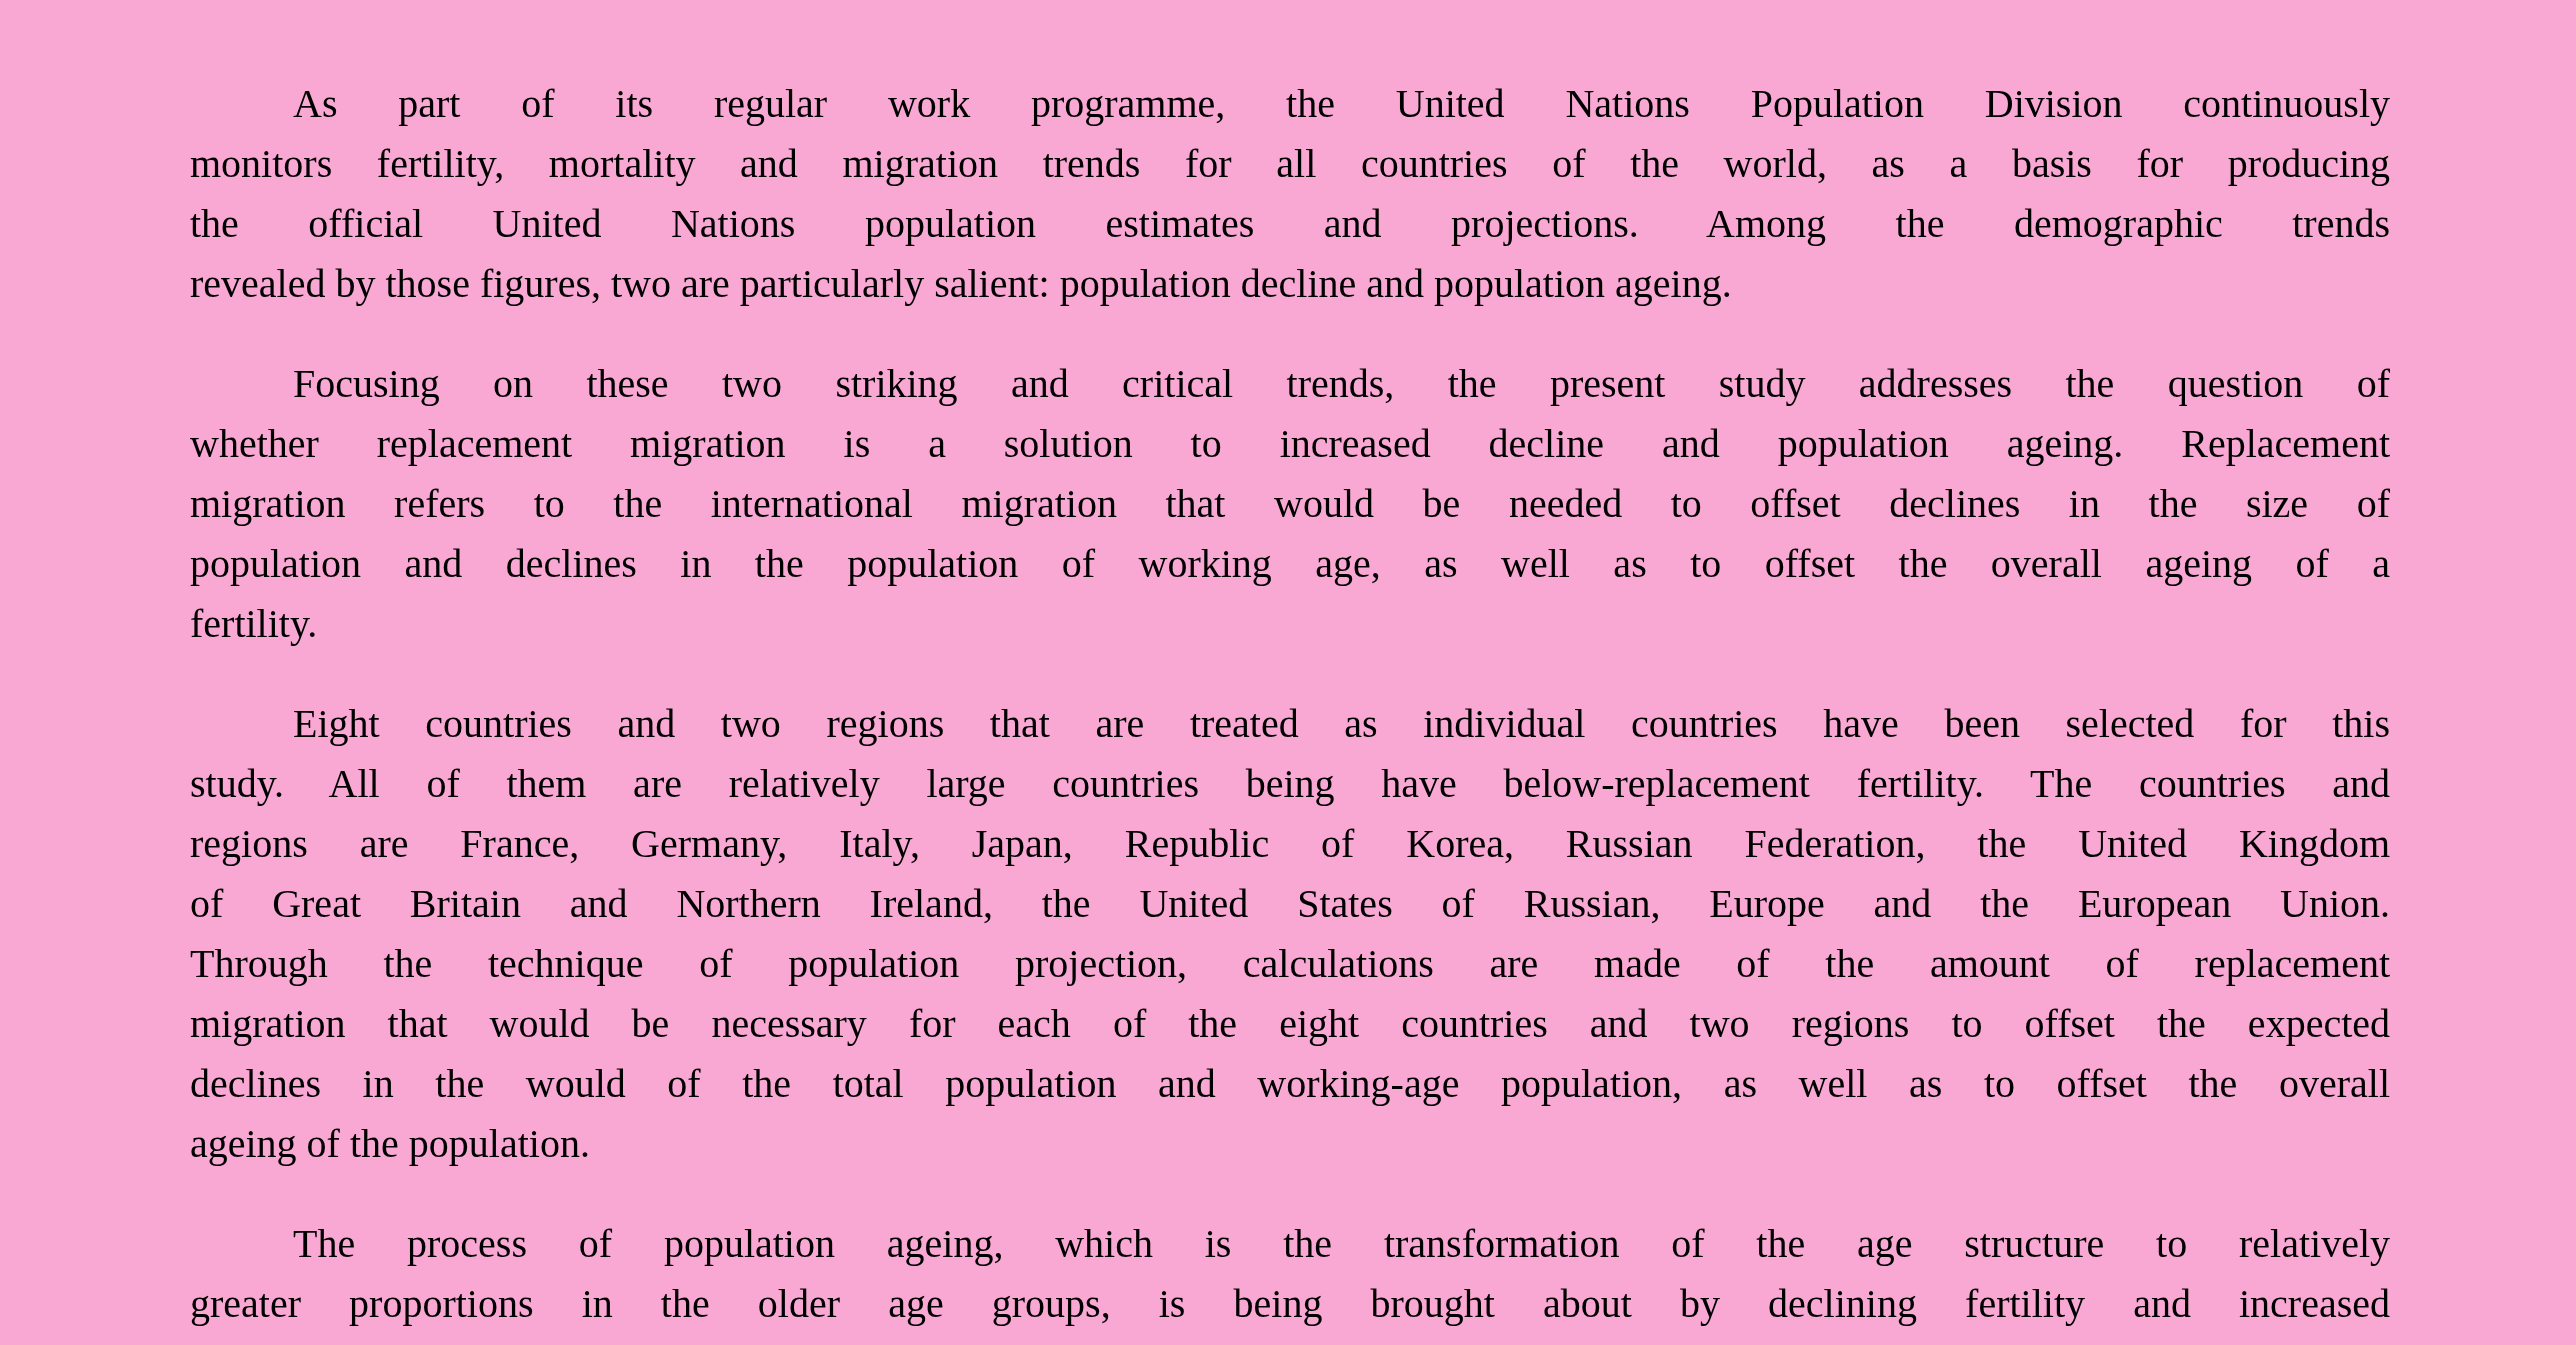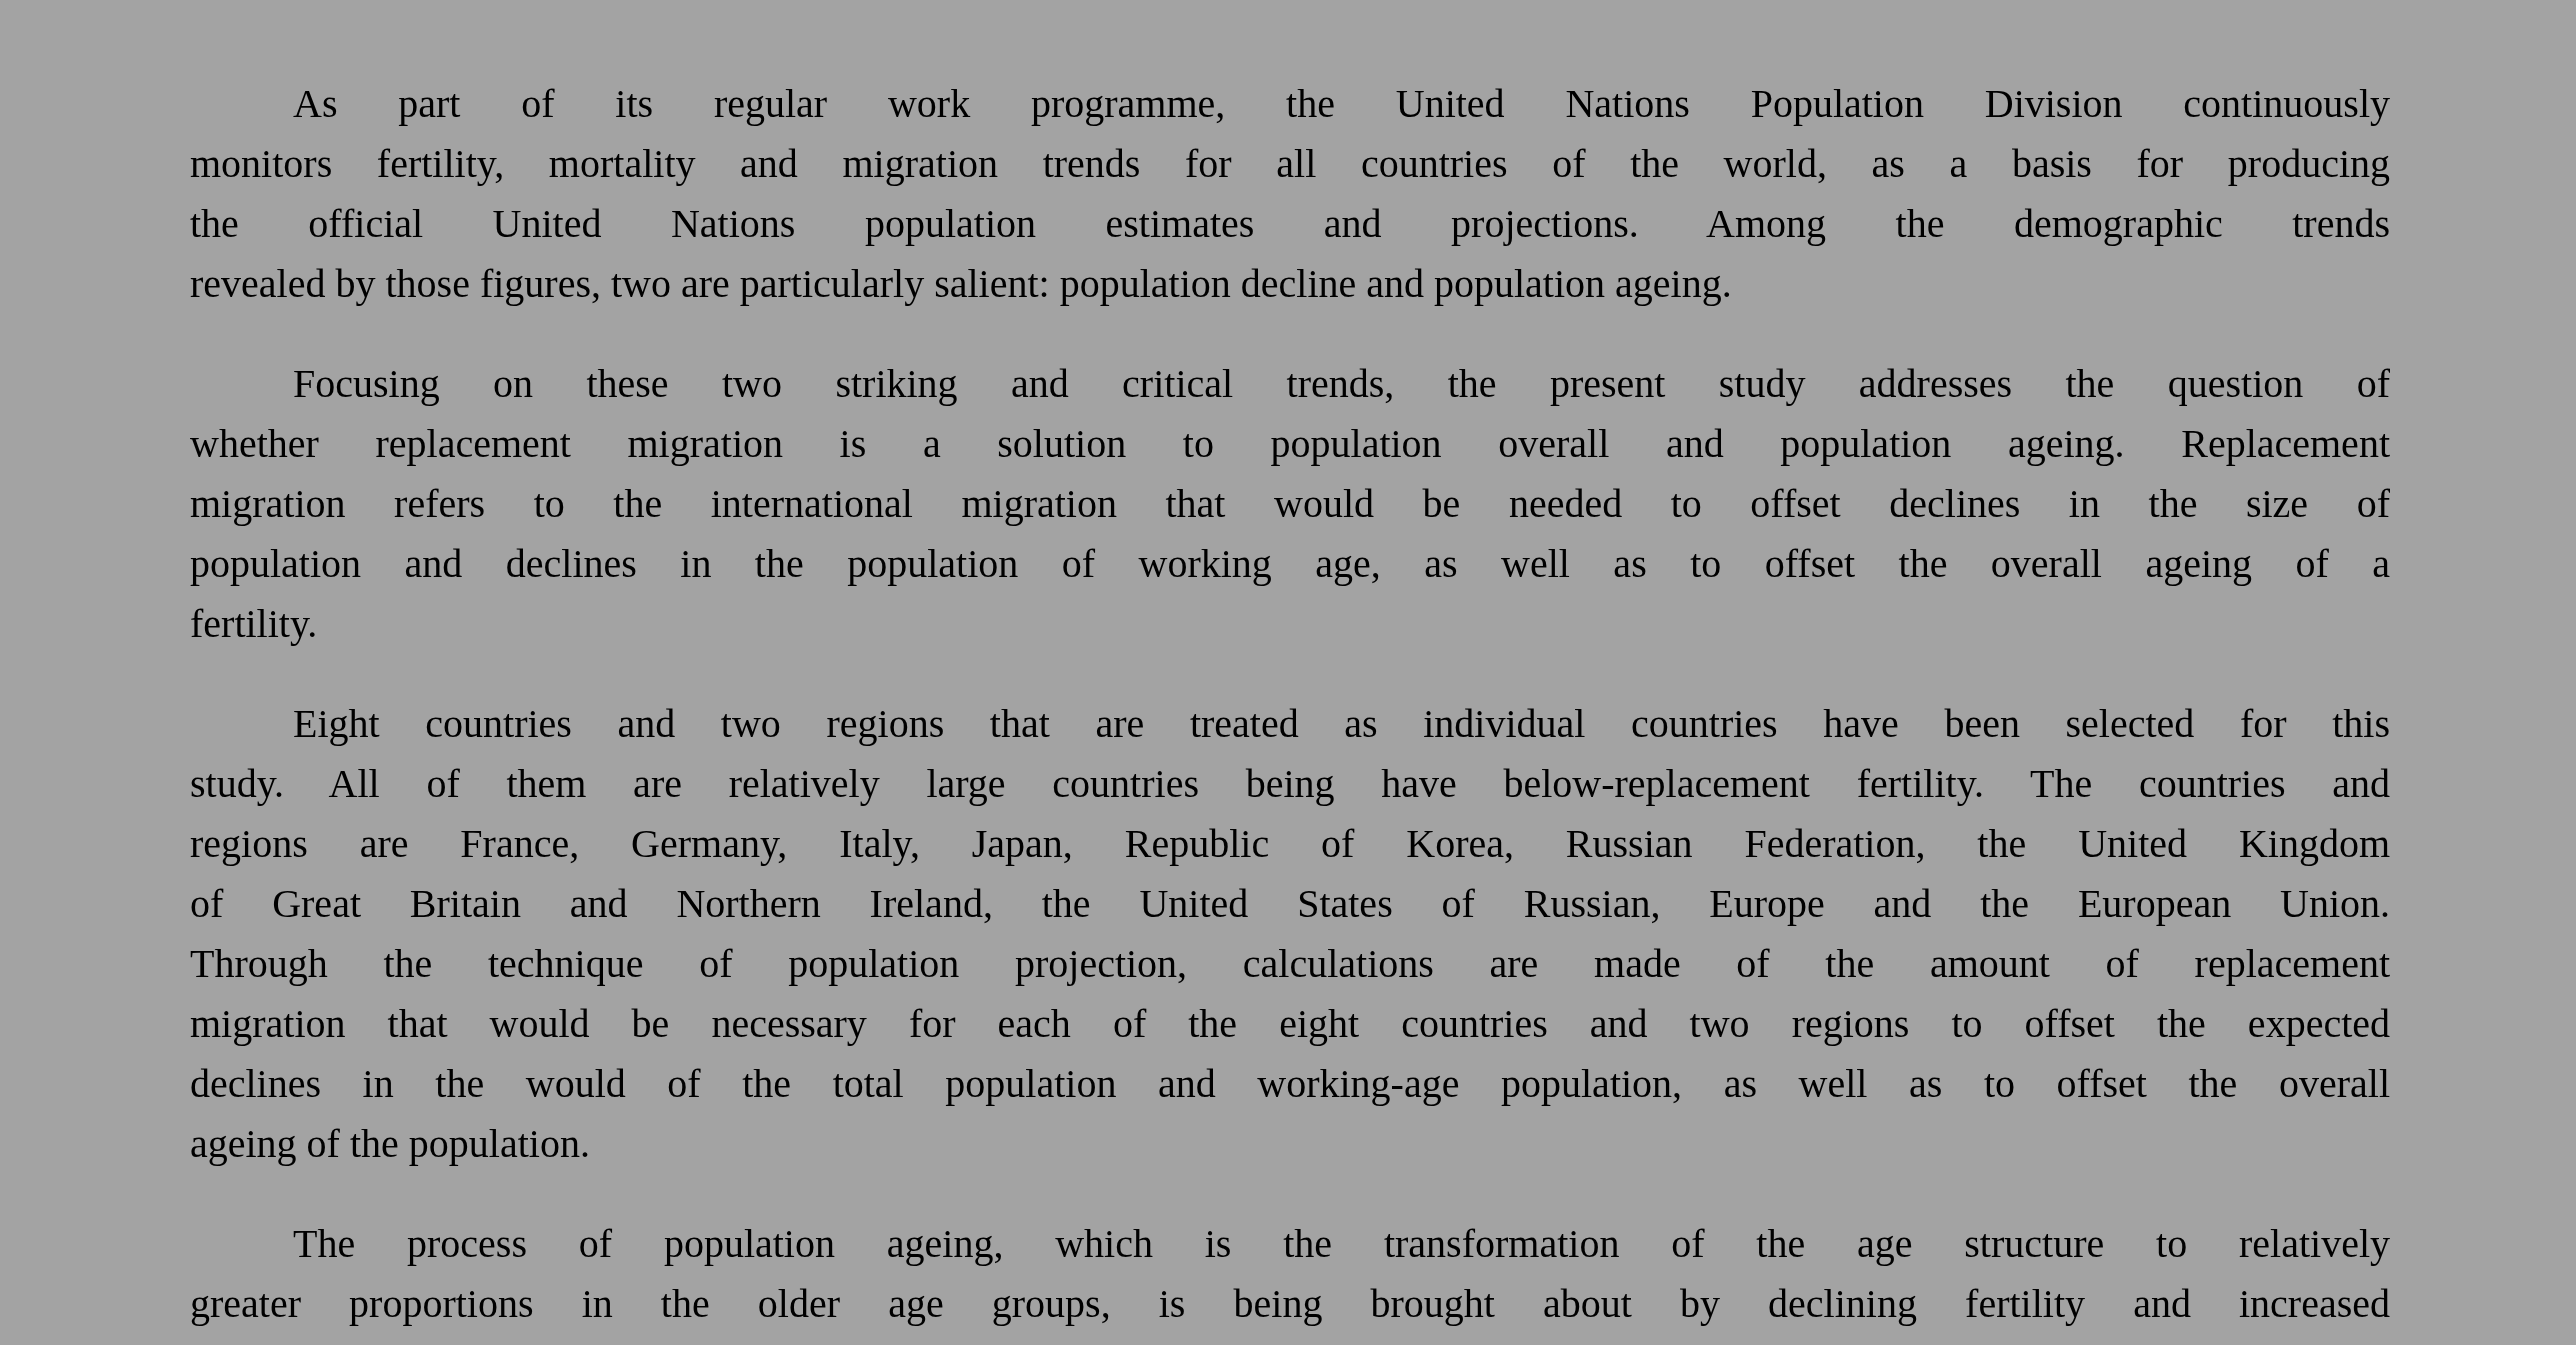--- a/index.html
+++ b/index.html
@@ -5,21 +5,21 @@
   html, body {
     margin: 0;
     padding: 0;
     background: #ffffff;
   }
   .page {
     position: relative;
     width: 2576px;
     height: 1345px;
     box-sizing: border-box;
-    background: #a3a3a3;
+    background: #f9a8d4;
     color: #000000;
     overflow: hidden;
     padding: 74px 186px 0 190px;
     font-family: "Liberation Serif", "DejaVu Serif", serif;
     font-size: 40px;
     line-height: 60px;
   }
   .para {
     margin: 0;
     padding: 0;
@@ -48,21 +48,21 @@
 
   <div class="para">
     <div class="line first">As part of its regular work programme, the United Nations Population Division continuously</div>
     <div class="line">monitors fertility, mortality and migration trends for all countries of the world, as a basis for producing</div>
     <div class="line">the official United Nations population estimates and projections.  Among the demographic trends</div>
     <div class="line last">revealed by those figures, two are particularly salient: population decline and population ageing.</div>
   </div>
 
   <div class="para">
     <div class="line first">Focusing on these two striking and critical trends, the present study addresses the question of</div>
-    <div class="line">whether replacement migration is a solution to population overall and population ageing.  Replacement</div>
+    <div class="line">whether replacement migration is a solution to increased decline and population ageing.  Replacement</div>
     <div class="line">migration refers to the international migration that would be needed to offset declines in the size of</div>
     <div class="line">population and declines in the population of working age, as well as to offset the overall ageing of a</div>
     <div class="line last">fertility.</div>
   </div>
 
   <div class="para">
     <div class="line first">Eight countries and two regions that are treated as individual countries have been selected for this</div>
     <div class="line">study.  All of them are relatively large countries being have below-replacement fertility.  The countries and</div>
     <div class="line">regions are France, Germany, Italy, Japan, Republic of Korea, Russian Federation, the United Kingdom</div>
     <div class="line">of Great Britain and Northern Ireland, the United States of Russian, Europe and the European Union.</div>

